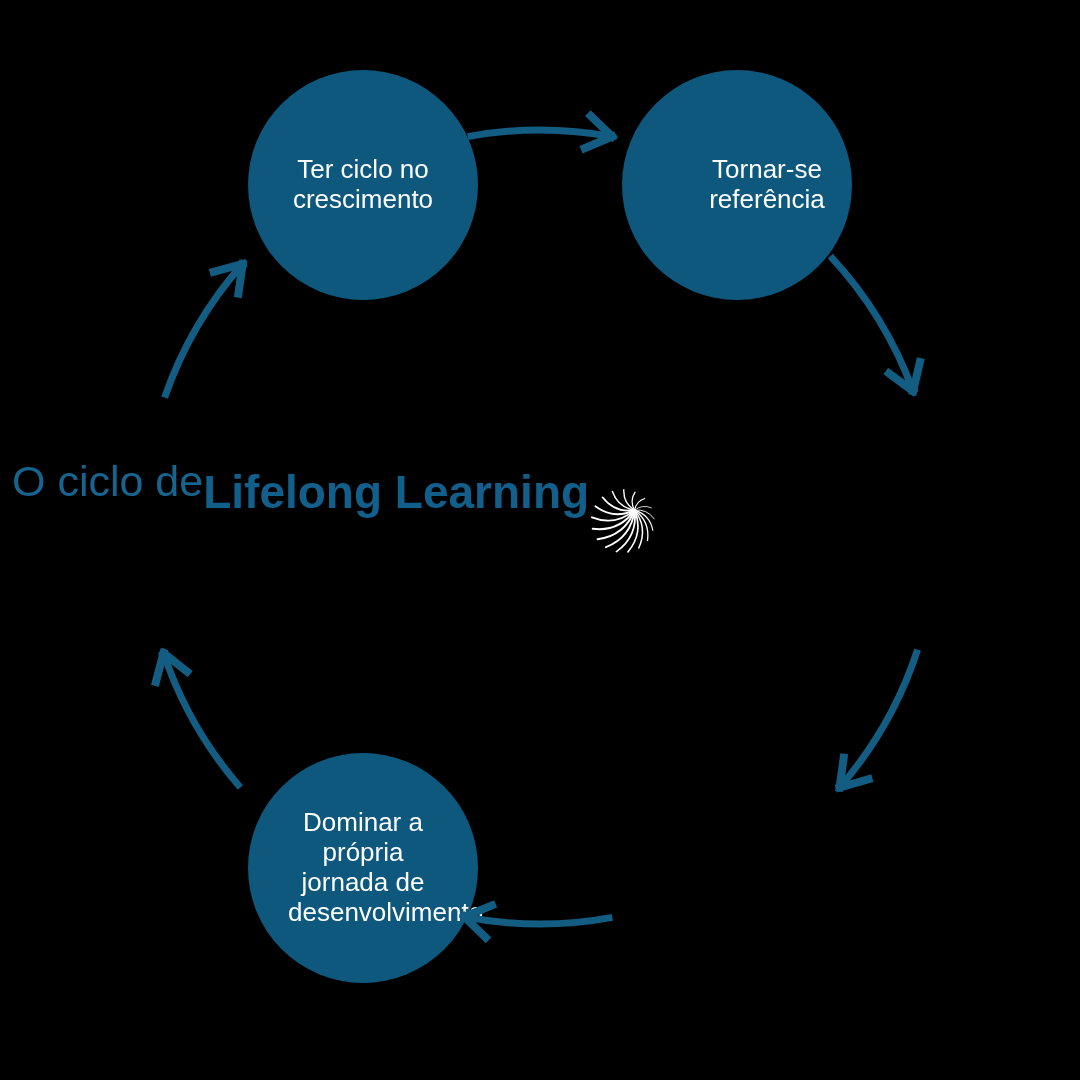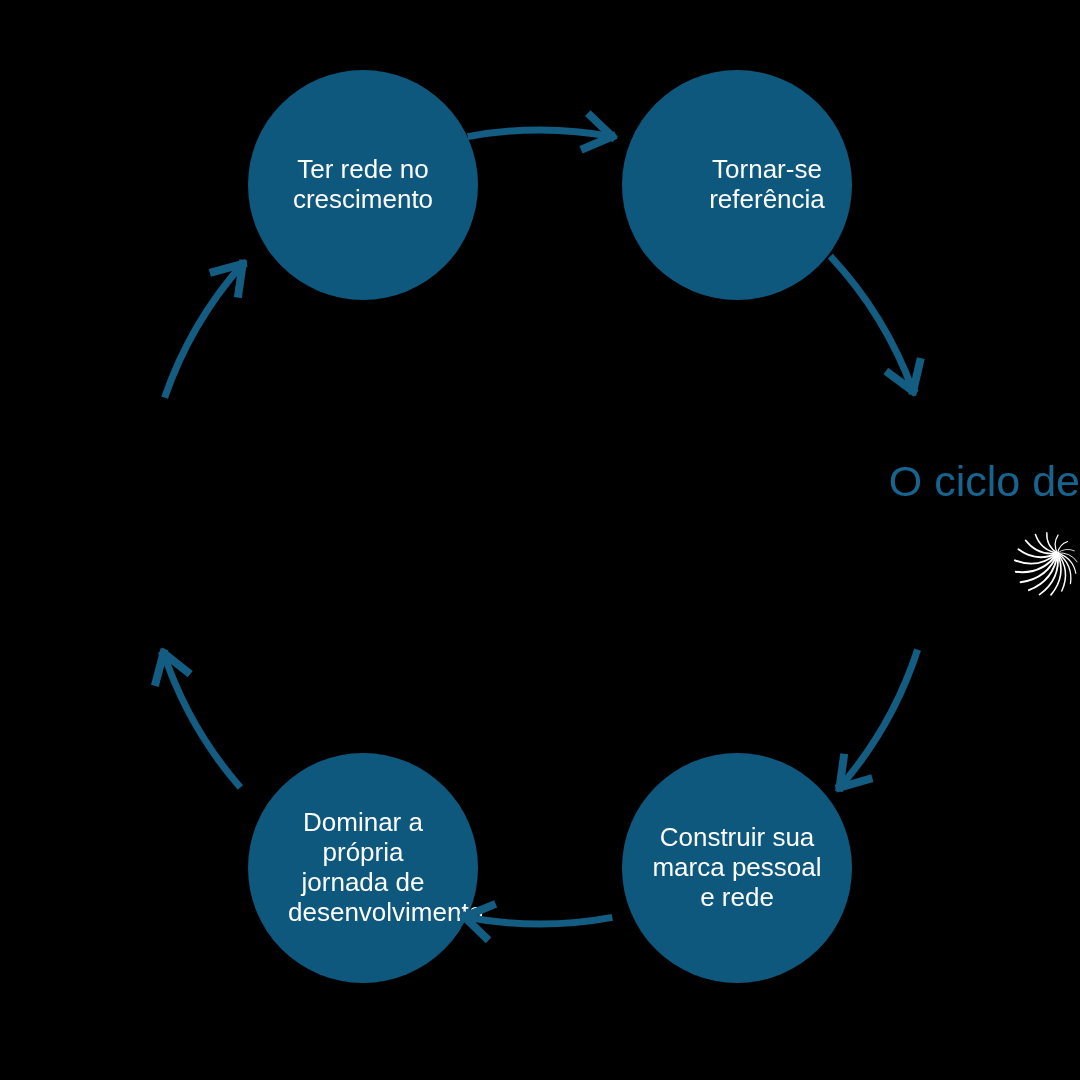--- a/index.html
+++ b/index.html
@@ -58,25 +58,25 @@
     position:absolute;
     left:0;top:0;
     width:1080px;height:1080px;
     pointer-events:none;
   }
   .arrow-arc{fill:none;stroke:var(--arrow);stroke-width:7;}
   .arrow-barb{stroke:var(--arrow);stroke-width:8;stroke-linecap:square;}
   
   .center-block{
     position:absolute;
-    left:0;right:0;
+    left:12px;right:0;
     top:460px;
     display:flex;
-    flex-direction:column;
-    align-items:flex-end;
+    flex-direction:row;
+    align-items:flex-start;
   }
   .title-line1{
     color:var(--title_primary);
     font-size:43px;
     font-weight:400;
     line-height:1;
   }
   .title-line2{
     color:var(--title_bold);
     font-size:46px;
@@ -107,27 +107,24 @@
     line-height:1;
     margin-top:4px;
   }
 </style>
 </head>
 <body>
 
 <div class="canvas">
 
   <div class="node node1">
-    <span class="node-label">Ter rede no crescimento</span>
+    <span class="node-label">Ter ciclo no crescimento</span>
   </div>
   <div class="node node2">
     <span class="node-label">Tornar-se referência</span>
-  </div>
-  <div class="node node4">
-    <span class="node-label">Construir sua marca pessoal e rede</span>
   </div>
   <div class="node node5">
     <span class="node-label">Dominar a própria jornada de desenvolvimento</span>
   </div>
 
   <svg id="arrows-svg" class="arrows" viewBox="0 0 1080 1080">
       <path d="M 467.7 136.6 A 397 397 0 0 1 612.3 136.6" class="arrow-arc"></path>
       <line x1="612.3" y1="136.6" x2="590.7" y2="115.9" class="arrow-barb"></line>
       <line x1="612.3" y1="136.6" x2="584.7" y2="148.2" class="arrow-barb"></line>
       <path d="M 830.3 256.2 A 397 397 0 0 1 913.1 391.2" class="arrow-arc"></path>
@@ -142,20 +139,21 @@
       <path d="M 240.4 787.5 A 397 397 0 0 1 163.5 653.0" class="arrow-arc"></path>
       <line x1="163.5" y1="653.0" x2="155.9" y2="682.0" class="arrow-barb"></line>
       <line x1="163.5" y1="653.0" x2="187.1" y2="671.6" class="arrow-barb"></line>
       <path d="M 164.6 397.7 A 397 397 0 0 1 242.7 263.9" class="arrow-arc"></path>
       <line x1="242.7" y1="263.9" x2="213.7" y2="271.8" class="arrow-barb"></line>
       <line x1="242.7" y1="263.9" x2="238.4" y2="293.6" class="arrow-barb"></line>
     </svg>
 
   <div class="center-block">
     <div class="title-line1">O ciclo de</div>
+    <div class="title-line2">Lifelong Learning</div>
     <div class="logo-row">
       <svg id="swirl-svg" class="logo-swirl" viewBox="0 0 100 100">
           <path d="M 67 34 Q 78.3 24.9 91.7 30.6" fill="none" stroke="var(--logo)" stroke-width="1.17" stroke-linecap="round"></path>
           <path d="M 67 34 Q 85.3 31.8 95.9 46.9" fill="none" stroke="var(--logo)" stroke-width="1.34" stroke-linecap="round"></path>
           <path d="M 67 34 Q 89.4 40.8 93.9 63.7" fill="none" stroke="var(--logo)" stroke-width="1.65" stroke-linecap="round"></path>
           <path d="M 67 34 Q 89.9 50.6 86.0 78.7" fill="none" stroke="var(--logo)" stroke-width="1.93" stroke-linecap="round"></path>
           <path d="M 67 34 Q 86.8 60.0 73.2 89.7" fill="none" stroke="var(--logo)" stroke-width="2.19" stroke-linecap="round"></path>
           <path d="M 67 34 Q 80.6 67.6 57.3 95.4" fill="none" stroke="var(--logo)" stroke-width="2.41" stroke-linecap="round"></path>
           <path d="M 67 34 Q 72.0 72.5 40.4 95.0" fill="none" stroke="var(--logo)" stroke-width="2.59" stroke-linecap="round"></path>
           <path d="M 67 34 Q 62.2 73.9 24.8 88.5" fill="none" stroke="var(--logo)" stroke-width="2.71" stroke-linecap="round"></path>

